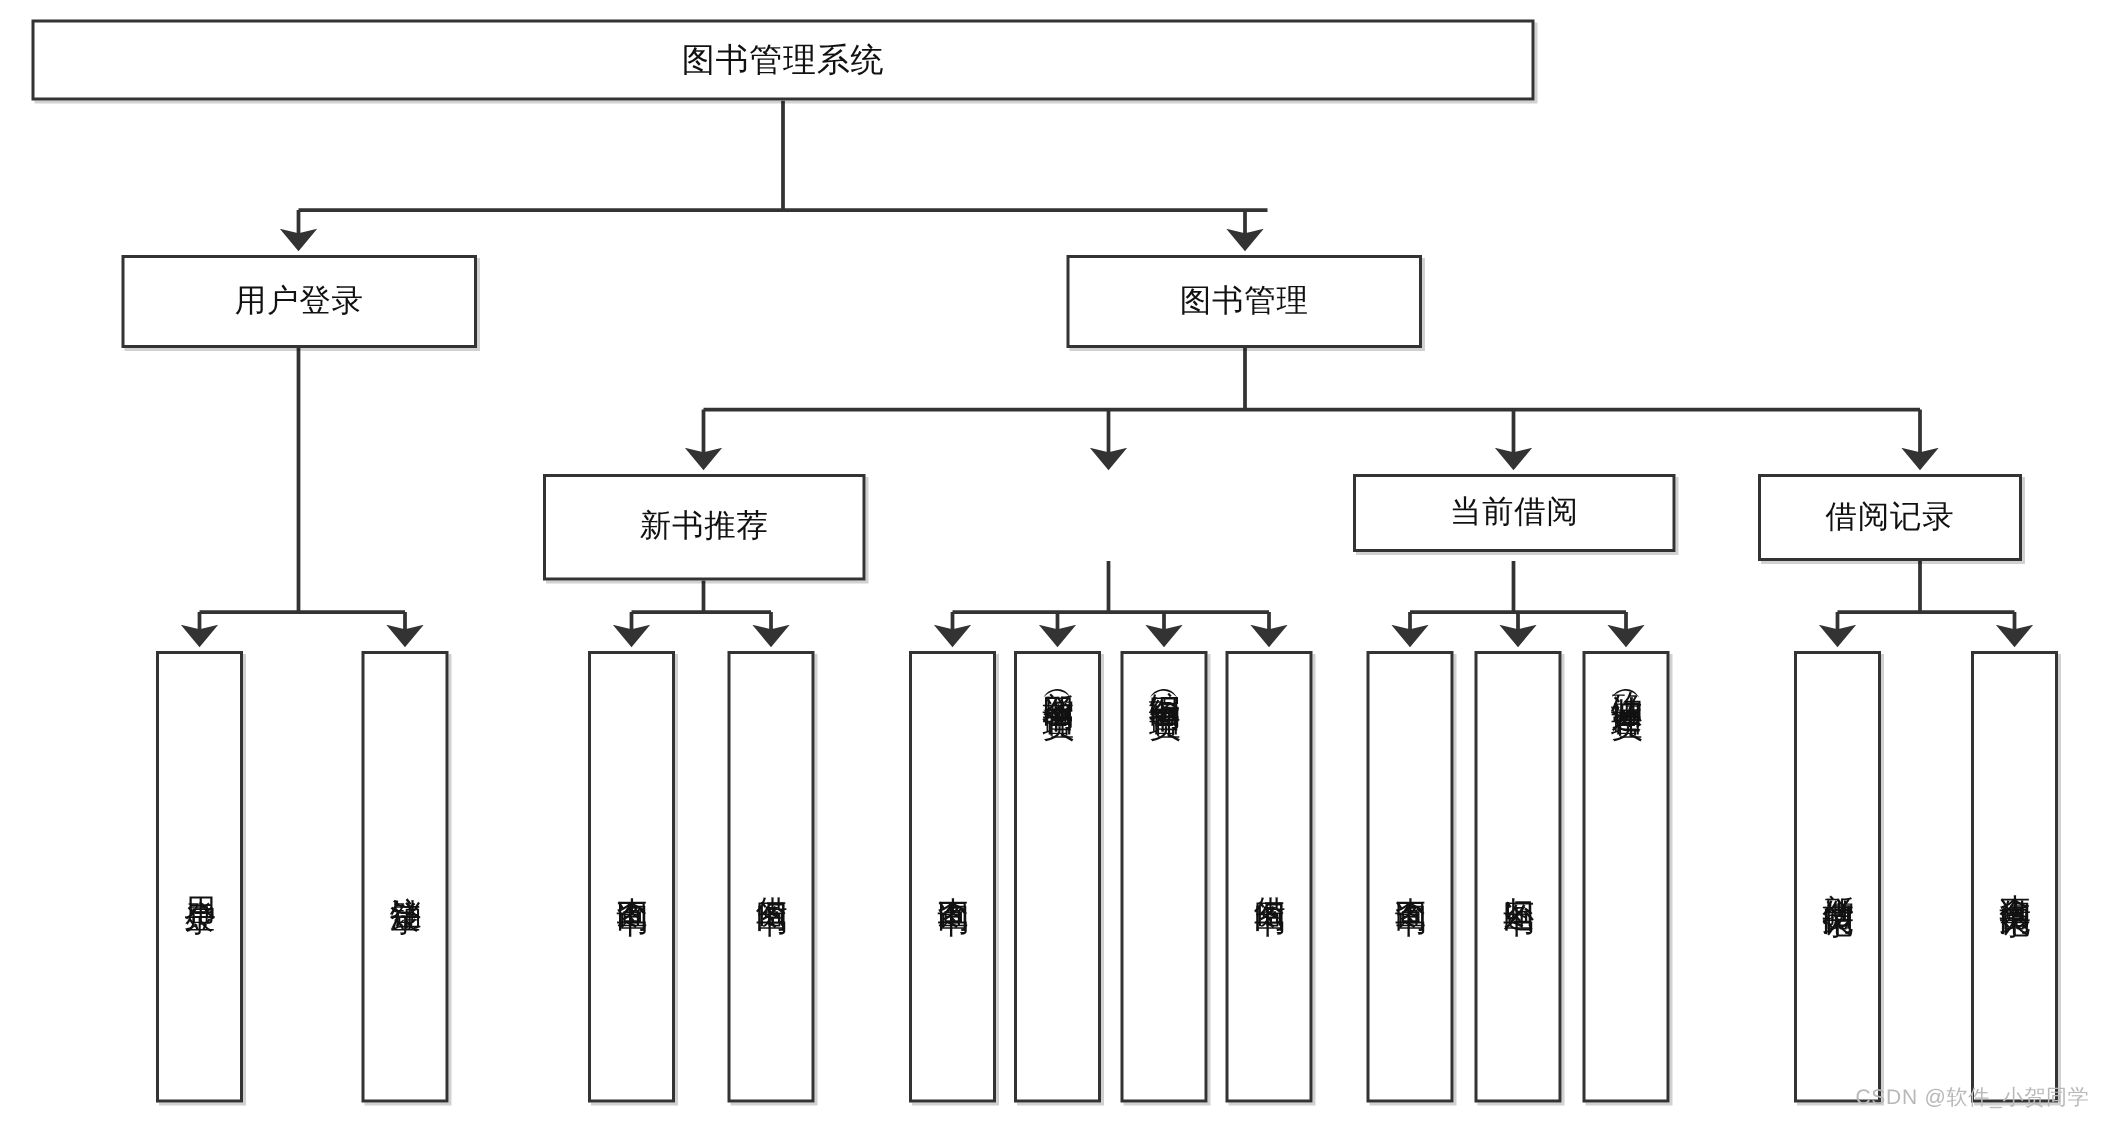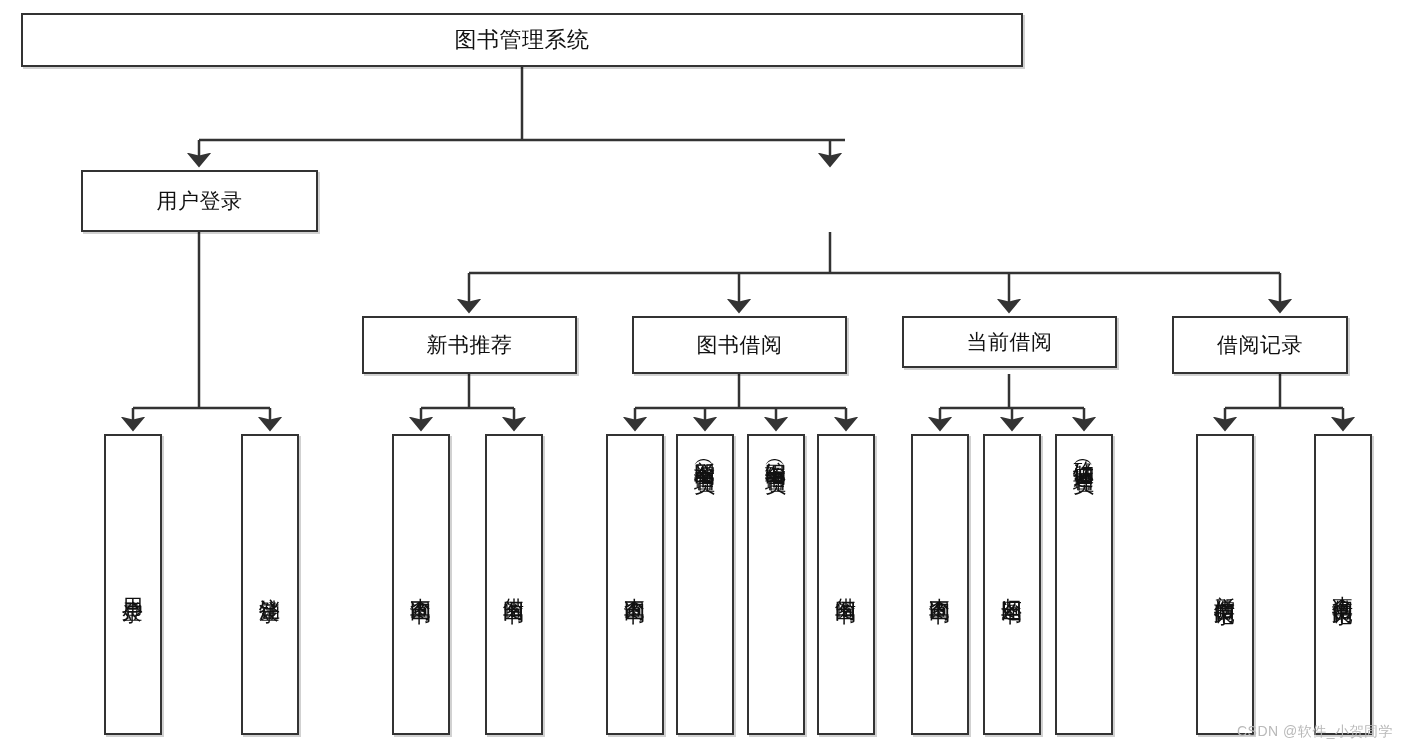--- a/index.html
+++ b/index.html
@@ -127,26 +127,26 @@
     </g>
   </svg>
 
   <div class="node root" style="left:21px; top:13px; width:1002px; height:54px;">
     <span class="node-label">图书管理系统</span>
   </div>
 
   <div class="node" style="left:81px; top:170px; width:237px; height:62px;">
     <span class="node-label">用户登录</span>
   </div>
+  <div class="node" style="left:711px; top:170px; width:237px; height:62px;">
+    <span class="node-label">图书管理</span>
+  </div>
 
-  <div class="node" style="left:362px; top:316px; width:215px; height:58px;">
+  <div class="node" style="left:362px; top:316px; width:215px; height:71px;">
     <span class="node-label">新书推荐</span>
-  </div>
-  <div class="node" style="left:632px; top:316px; width:215px; height:58px;">
-    <span class="node-label">图书借阅</span>
   </div>
   <div class="node" style="left:902px; top:316px; width:215px; height:52px;">
     <span class="node-label">当前借阅</span>
   </div>
   <div class="node" style="left:1172px; top:316px; width:176px; height:58px;">
     <span class="node-label">借阅记录</span>
   </div>
 
   <div class="node vertical vcenter" style="left:104px; top:434px; width:58px; height:301px;">
     <span class="node-label">用户登录</span>

